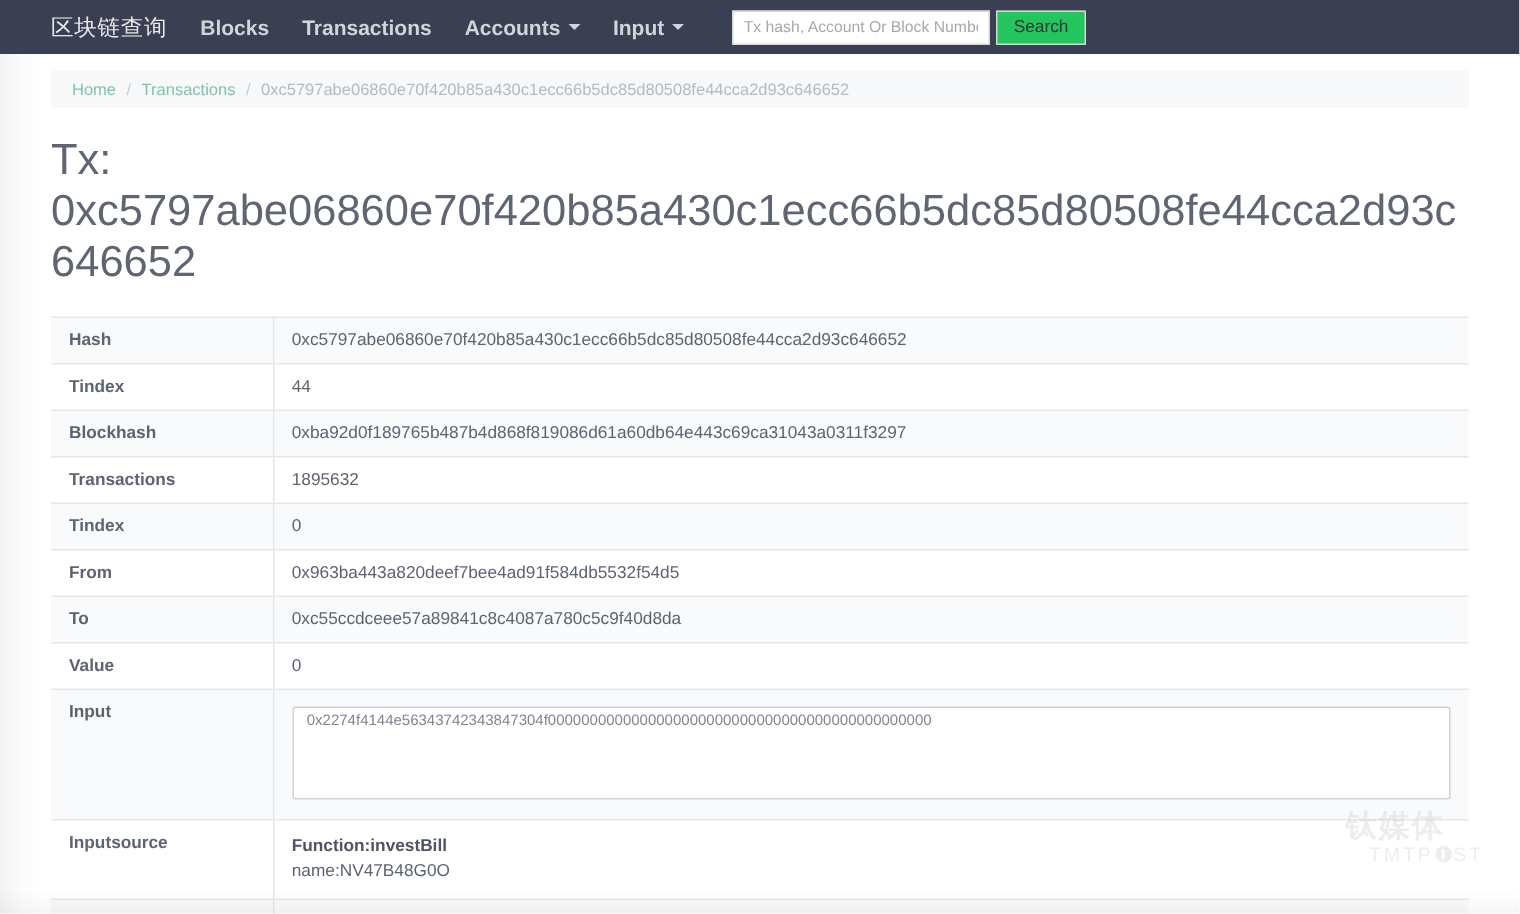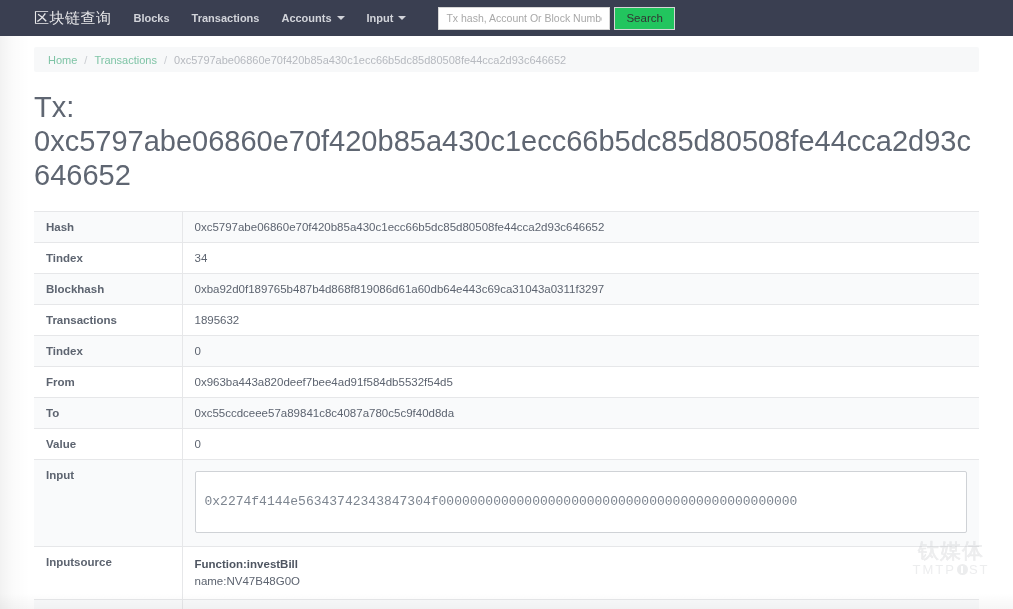--- a/index.html
+++ b/index.html
@@ -36,21 +36,21 @@
   .brand {
     color: #e8e8ea;
     font-size: 15px;
     letter-spacing: 0.5px;
     margin-right: 22px;
     cursor: pointer;
     white-space: nowrap;
   }
   .nav-link {
     color: #d2d4da;
-    font-size: 11px;
+    font-size: 14px;
     font-weight: bold;
     margin-right: 22px;
     cursor: pointer;
     white-space: nowrap;
     display: flex;
     align-items: center;
   }
   .nav-link .caret {
     display: inline-block;
     width: 0; height: 0;
@@ -135,41 +135,39 @@
     border-right: 1px solid #e6e7e9;
   }
   .val-plain { color: #6a707b; word-break: break-all; }
   .val-link { color: #74c0a0; word-break: break-all; cursor: pointer; }
 
   .input-box {
     width: 100%;
     height: 62px;
     border: 1px solid #cfd2d6;
     background: #ffffff;
-    padding: 23px 9px;
-    font-size: 13px;
+    padding: 2px 9px;
+    font-size: 10px;
     color: #7d8590;
     line-height: 14px;
     word-break: break-all;
     overflow: hidden;
     border-radius: 2px;
     margin: 2px 0 4px 0;
-    font-family: Liberation Mono, monospace;
   }
 
   .log-line { line-height: 17px; white-space: nowrap; }
   .log-strong { font-weight: bold; color: #4e5561; }
 
   
   .watermark {
     position: absolute;
     right: 8px;
     top: 540px;
     width: 108px;
-    text-align: center;
     opacity: 0.30;
     pointer-events: none;
     user-select: none;
   }
   .wm-cn {
     font-size: 21px;
     letter-spacing: 1px;
     color: #c7c9cc;
     line-height: 22px;
     -webkit-text-stroke: 0.6px #bdbfc3;
@@ -242,21 +240,21 @@
   <table class="detail-table">
     <tbody>
 
       <tr class="odd">
         <td class="col-label">Hash</td>
         <td class="val-plain">0xc5797abe06860e70f420b85a430c1ecc66b5dc85d80508fe44cca2d93c646652</td>
       </tr>
 
       <tr>
         <td class="col-label">Tindex</td>
-        <td class="val-plain">34</td>
+        <td class="val-plain">44</td>
       </tr>
 
       <tr class="odd">
         <td class="col-label">Blockhash</td>
         <td class="val-link">0xba92d0f189765b487b4d868f819086d61a60db64e443c69ca31043a0311f3297</td>
       </tr>
 
       <tr>
         <td class="col-label">Transactions</td>
         <td class="val-link">1895632</td>

